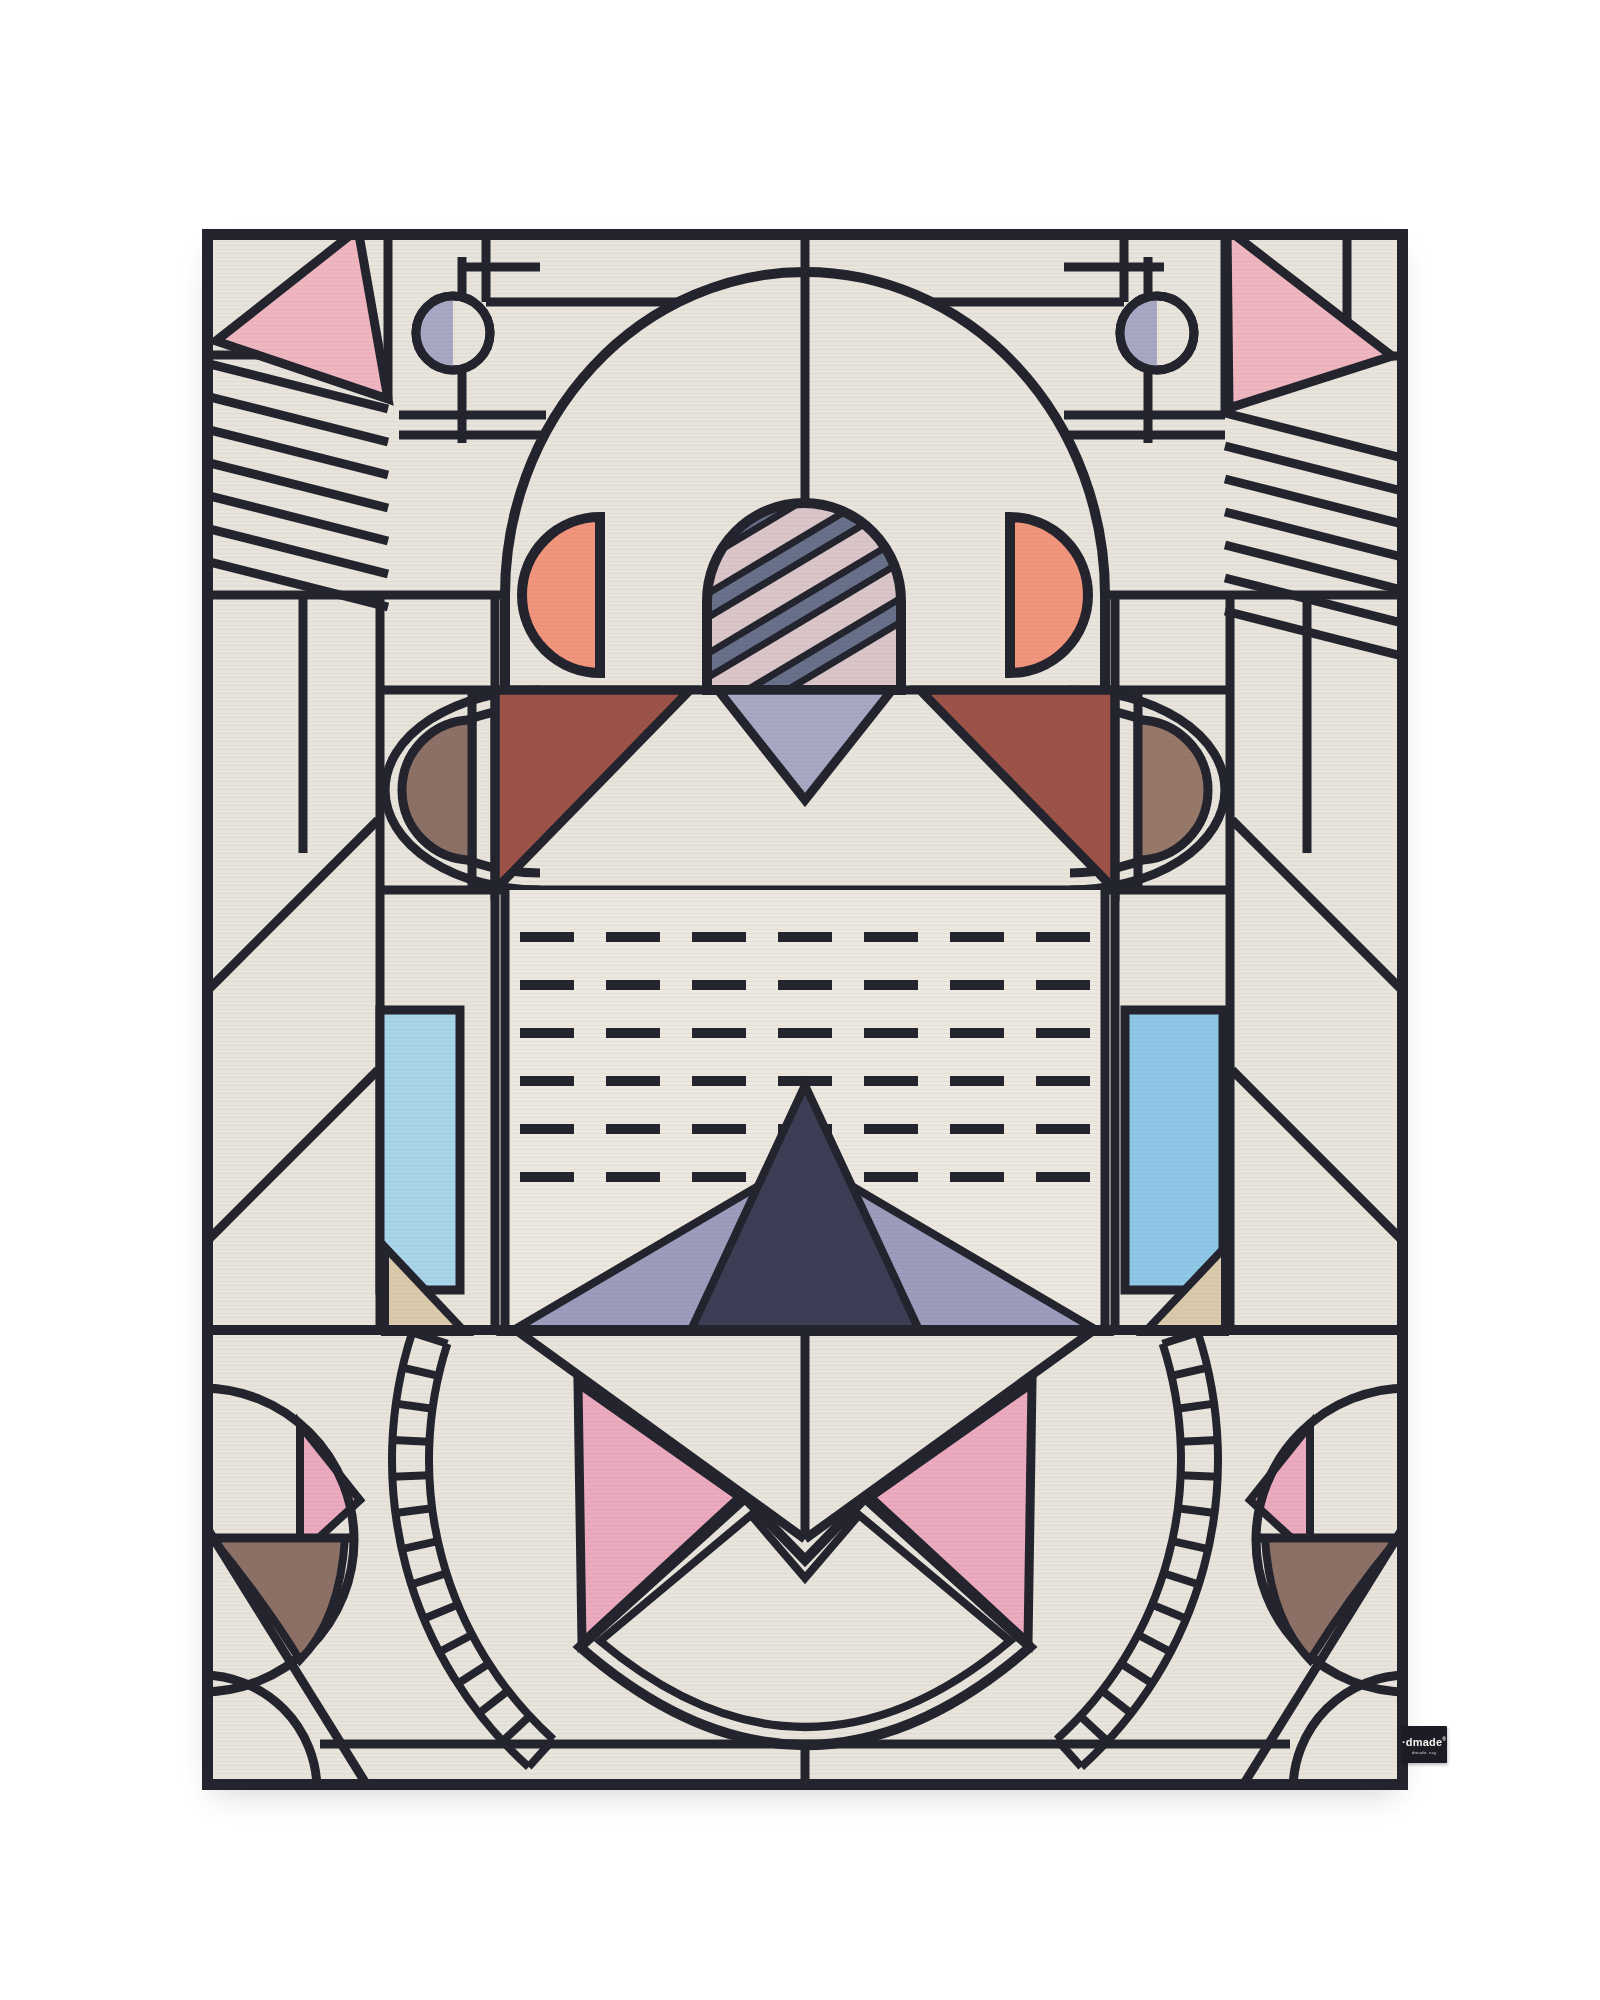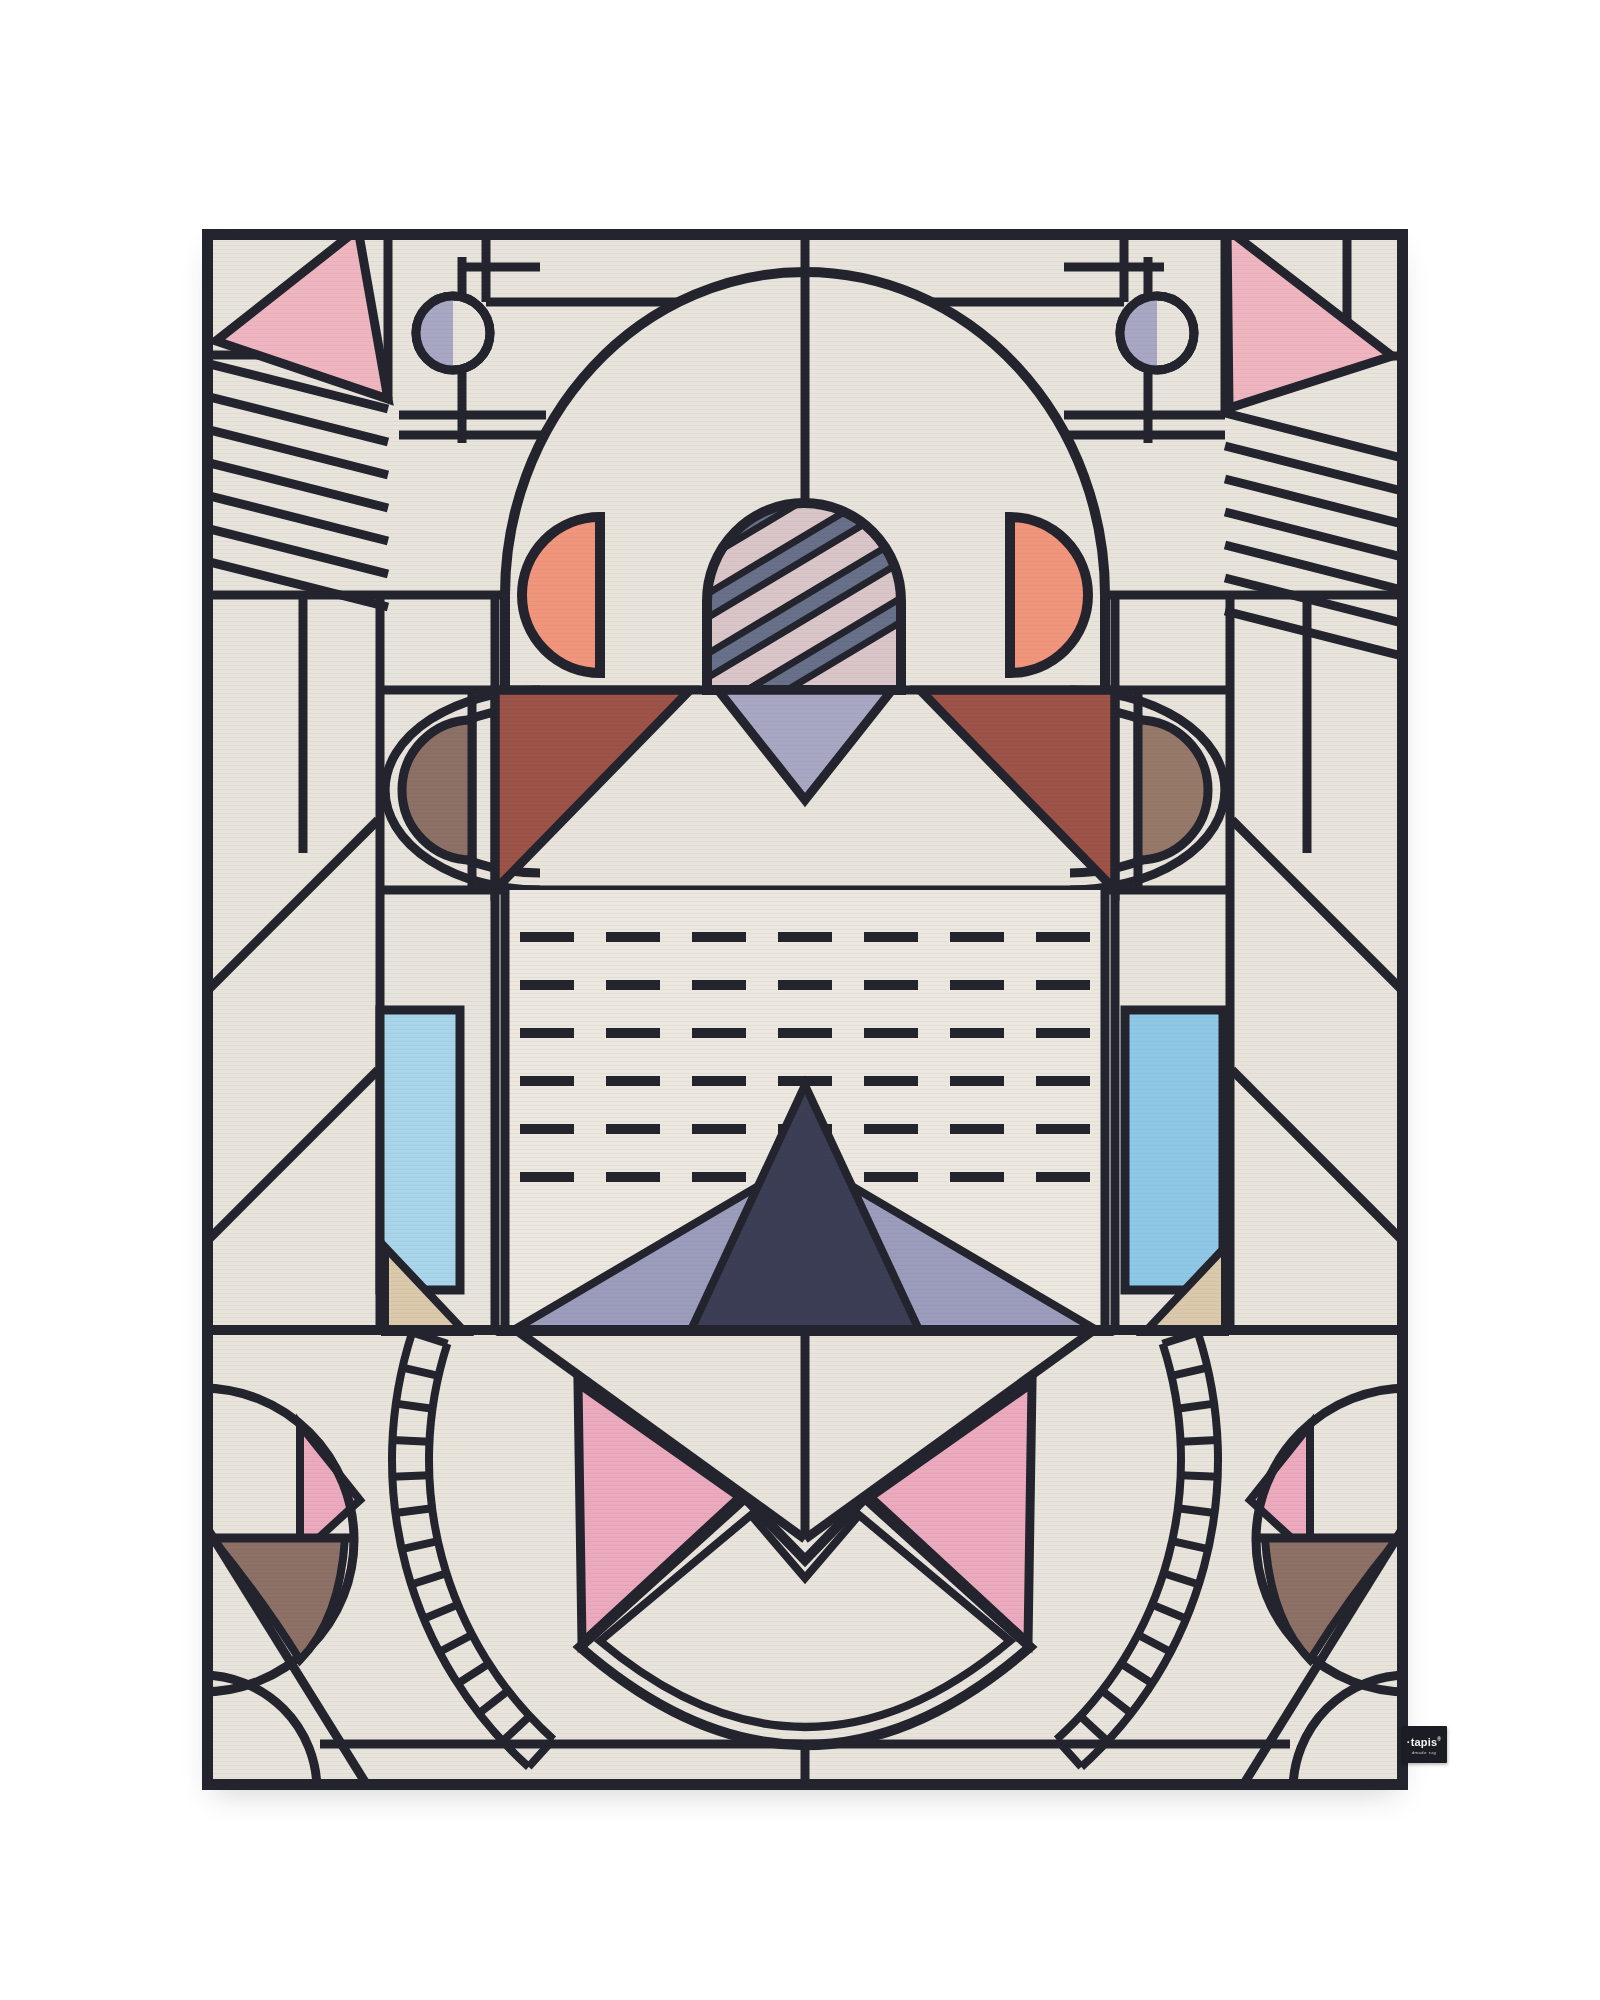--- a/index.html
+++ b/index.html
@@ -258,17 +258,17 @@
         <path d="M1206,1446 A115,115 0 0 0 1091,1561"></path>
         <path d="M1196,1309 L1063,1309 Q1068,1390 1108,1431 Q1146,1370 1196,1309 Z" fill="var(--taupe)" stroke-width="8"></path>
         <line x1="1054" y1="1309" x2="1206" y2="1309"></line>
         <line x1="1206" y1="1291" x2="1038" y2="1561"></line>
       </g>
 
       <rect x="5" y="5" width="1196" height="1551" fill="none" stroke="var(--ink)" stroke-width="12"></rect>
     </svg>
 
     <div class="tag">
-      <div class="brand"><span>·tapis</span><sup>®</sup></div>
+      <div class="brand"><span>·dmade</span><sup>®</sup></div>
       <div class="sub">dmade rug</div>
     </div>
   </div>
 </div>
 
 </body></html>

